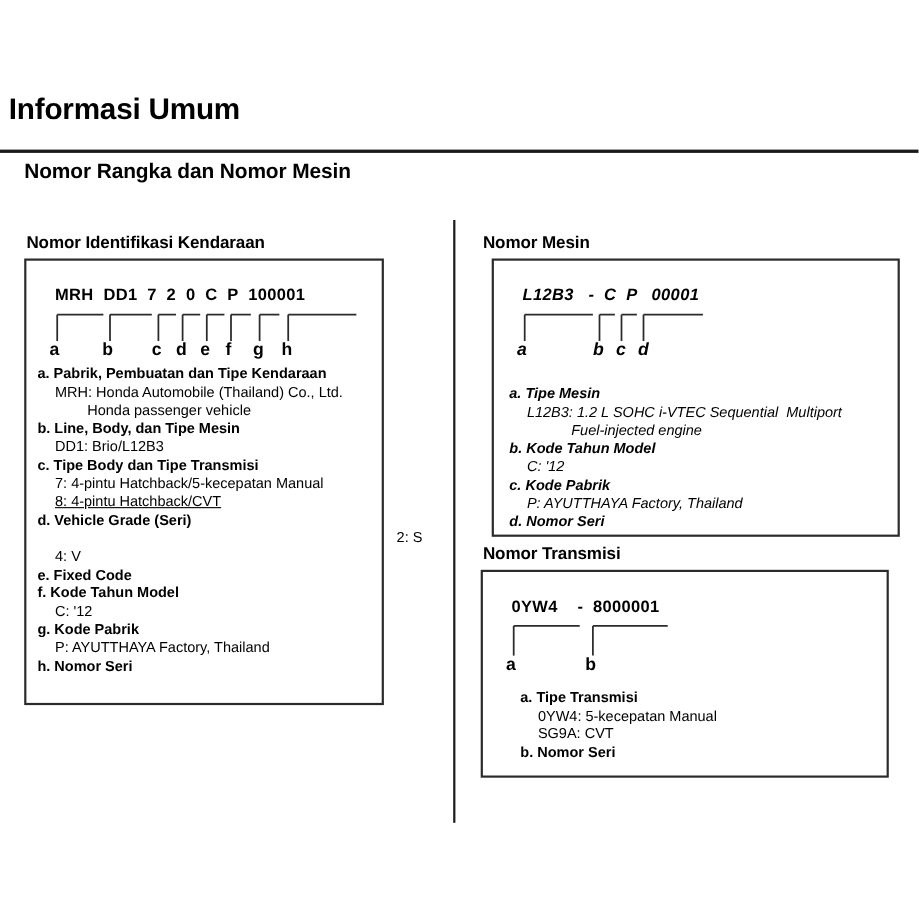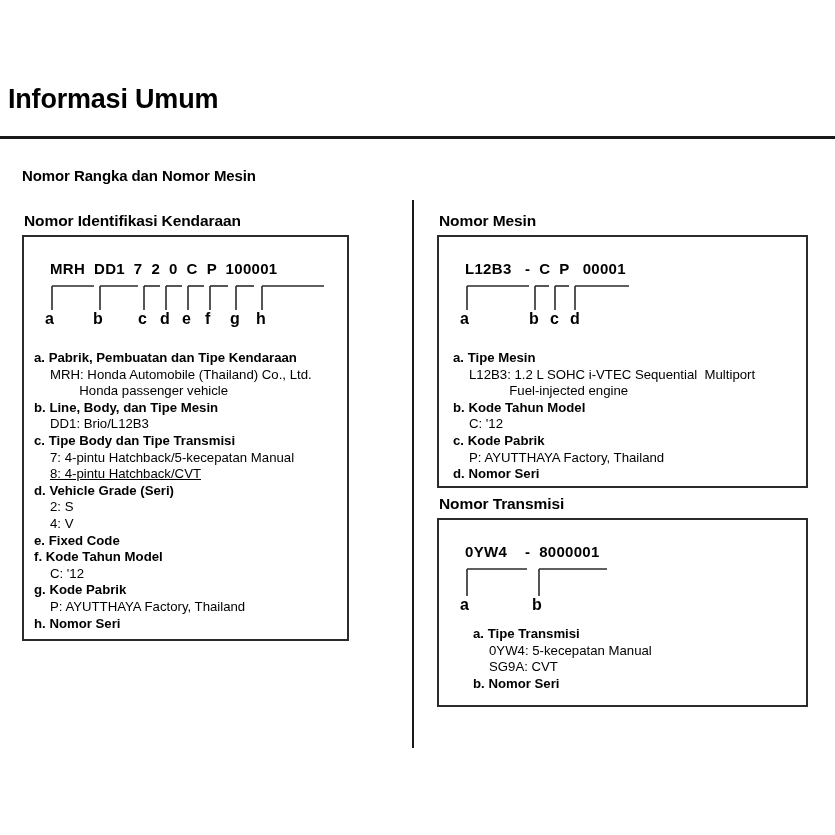--- a/index.html
+++ b/index.html
@@ -29,22 +29,22 @@
     position: absolute;
     left: 0px;
     top: 136px;
     width: 835px;
     height: 3px;
     background: #1a1a1a;
   }
   .section-title {
     position: absolute;
     left: 22px;
-    top: 167px;
-    font-size: 15px;
+    top: 146px;
+    font-size: 19px;
     font-weight: bold;
     letter-spacing: -0.1px;
   }
 
   
   .col-divider {
     position: absolute;
     left: 412px;
     top: 200px;
     width: 2px;
@@ -64,21 +64,21 @@
   #heading-trans    { left: 439px; top: 495px; }
 
   
   .diagram-box {
     position: absolute;
     border: 2px solid #2b2b2b;
     box-sizing: border-box;
     background: #ffffff;
   }
   #box-vin    { left: 22px;  top: 235px; width: 327px; height: 406px; }
-  #box-engine { left: 437px; top: 235px; width: 371px; height: 253px; }
+  #box-engine { left: 447px; top: 235px; width: 371px; height: 253px; font-style: italic; }
   #box-trans  { left: 437px; top: 518px; width: 371px; height: 189px; }
 
   
   .code-line {
     position: absolute;
     font-size: 15px;
     font-weight: bold;
     white-space: pre;
     letter-spacing: 0.3px;
   }
@@ -159,31 +159,31 @@
 
   <div class="marker" style="left:21px;  top:73px;">a</div>
   <div class="marker" style="left:69px;  top:73px;">b</div>
   <div class="marker" style="left:114px; top:73px;">c</div>
   <div class="marker" style="left:136px; top:73px;">d</div>
   <div class="marker" style="left:158px; top:73px;">e</div>
   <div class="marker" style="left:181px; top:73px;">f</div>
   <div class="marker" style="left:206px; top:73px;">g</div>
   <div class="marker" style="left:232px; top:73px;">h</div>
 
-  <div class="legend" id="vin-legend" style="left:10px; top:113px; width:350px;">
+  <div class="legend" id="vin-legend" style="left:10px; top:95px; width:350px;">
       <div class="entry-head">a. Pabrik, Pembuatan dan Tipe Kendaraan</div>
       <div class="entry-sub" style="padding-left: 16px;">MRH: Honda Automobile (Thailand) Co., Ltd.</div>
       <div class="entry-sub" style="padding-left: 16px;">        Honda passenger vehicle</div>
       <div class="entry-head">b. Line, Body, dan Tipe Mesin</div>
       <div class="entry-sub" style="padding-left: 16px;">DD1: Brio/L12B3</div>
       <div class="entry-head">c. Tipe Body dan Tipe Transmisi</div>
       <div class="entry-sub" style="padding-left: 16px;">7: 4-pintu Hatchback/5-kecepatan Manual</div>
       <div class="entry-sub" style="padding-left: 16px; text-decoration: underline;">8: 4-pintu Hatchback/CVT</div>
       <div class="entry-head">d. Vehicle Grade (Seri)</div>
-      <div class="entry-sub" style="padding-left: 16px;">2: S</div>
+      <div class="entry-sub" style="padding-left: 16px; text-align: right;">2: S</div>
       <div class="entry-sub" style="padding-left: 16px;">4: V</div>
       <div class="entry-head">e. Fixed Code</div>
       <div class="entry-head">f. Kode Tahun Model</div>
       <div class="entry-sub" style="padding-left: 16px;">C: '12</div>
       <div class="entry-head">g. Kode Pabrik</div>
       <div class="entry-sub" style="padding-left: 16px;">P: AYUTTHAYA Factory, Thailand</div>
       <div class="entry-head">h. Nomor Seri</div>
     </div>
 </div>
 

